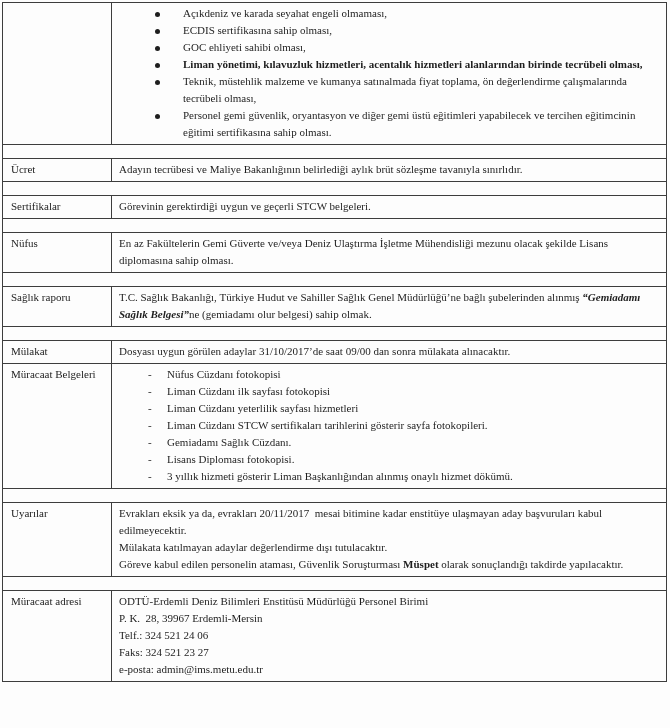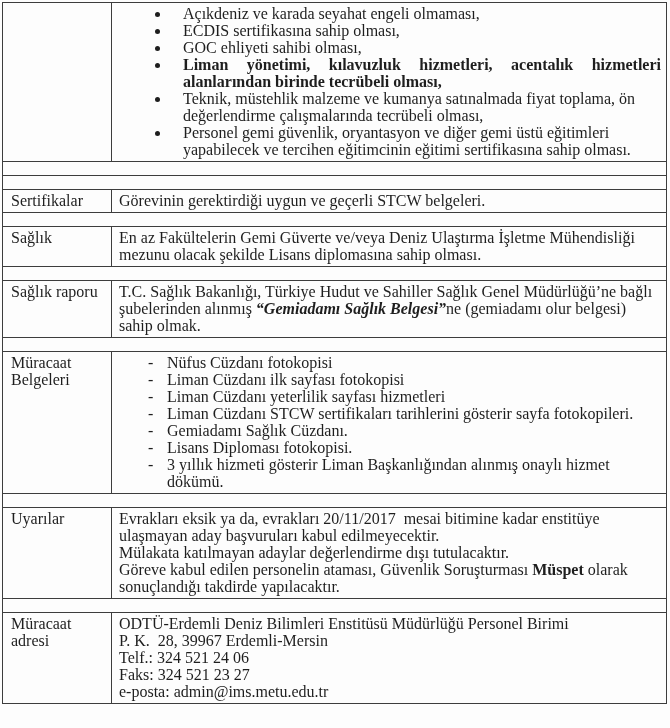--- a/index.html
+++ b/index.html
@@ -22,21 +22,21 @@
   }
   table.doc-table{
     border-collapse:collapse;
     width:665px;
     table-layout:fixed;
   }
   col.col-label{width:109px;}
   td{
     border:1.6px solid var(--border-color);
     vertical-align:top;
-    font-size:16px;
+    font-size:11px;
     line-height:17px;
     padding:2px 5px 3px 7px;
     word-wrap:break-word;
   }
   td.label-cell{padding-left:8px;}
   tr.spacer-row td{
     height:13px;
     padding:0;
   }
   p.para{margin:0;white-space:pre-wrap;}
@@ -79,49 +79,61 @@
             <div class="li bullet"><span class="seg">ECDIS sertifikasına sahip olması,</span></div>
             <div class="li bullet"><span class="seg">GOC ehliyeti sahibi olması,</span></div>
             <div class="li bullet justify"><span class="seg">Liman yönetimi, kılavuzluk hizmetleri, acentalık hizmetleri alanlarından birinde tecrübeli olması,</span></div>
             <div class="li bullet"><span class="seg">Teknik, müstehlik malzeme ve kumanya satınalmada fiyat toplama, ön değerlendirme çalışmalarında tecrübeli olması,</span></div>
             <div class="li bullet"><span class="seg">Personel gemi güvenlik, oryantasyon ve diğer gemi üstü eğitimleri yapabilecek ve tercihen eğitimcinin eğitimi sertifikasına sahip olması.</span></div>
           </td>
         </tr>
         <tr class="spacer-row">
           <td colspan="2"></td>
         </tr>
+        <tr class="content-row">
+          <td class="label-cell">Ücret</td>
+          <td class="content-cell">
+            <p class="para"><span class="seg">Adayın tecrübesi ve Maliye Bakanlığının belirlediği aylık brüt sözleşme tavanıyla sınırlıdır.</span></p>
+          </td>
+        </tr>
         <tr class="spacer-row">
           <td colspan="2"></td>
         </tr>
         <tr class="content-row">
           <td class="label-cell">Sertifikalar</td>
           <td class="content-cell">
             <p class="para"><span class="seg">Görevinin gerektirdiği uygun ve geçerli STCW belgeleri.</span></p>
           </td>
         </tr>
         <tr class="spacer-row">
           <td colspan="2"></td>
         </tr>
         <tr class="content-row">
-          <td class="label-cell">Sağlık</td>
+          <td class="label-cell">Nüfus</td>
           <td class="content-cell">
             <p class="para"><span class="seg">En az Fakültelerin Gemi Güverte ve/veya Deniz Ulaştırma İşletme Mühendisliği mezunu olacak şekilde Lisans diplomasına sahip olması.</span></p>
           </td>
         </tr>
         <tr class="spacer-row">
           <td colspan="2"></td>
         </tr>
         <tr class="content-row">
           <td class="label-cell">Sağlık raporu</td>
           <td class="content-cell">
             <p class="para"><span class="seg">T.C. Sağlık Bakanlığı, Türkiye Hudut ve Sahiller Sağlık Genel Müdürlüğü’ne bağlı şubelerinden alınmış </span><span class="seg b i">“Gemiadamı Sağlık Belgesi”</span><span class="seg">ne (gemiadamı olur belgesi) sahip olmak.</span></p>
           </td>
         </tr>
         <tr class="spacer-row">
           <td colspan="2"></td>
+        </tr>
+        <tr class="content-row">
+          <td class="label-cell">Mülakat</td>
+          <td class="content-cell">
+            <p class="para"><span class="seg">Dosyası uygun görülen adaylar 31/10/2017’de saat 09/00 dan sonra mülakata alınacaktır.</span></p>
+          </td>
         </tr>
         <tr class="content-row">
           <td class="label-cell">Müracaat Belgeleri</td>
           <td class="content-cell">
             <div class="li dash"><span class="seg">Nüfus Cüzdanı fotokopisi</span></div>
             <div class="li dash"><span class="seg">Liman Cüzdanı ilk sayfası fotokopisi</span></div>
             <div class="li dash"><span class="seg">Liman Cüzdanı yeterlilik sayfası hizmetleri</span></div>
             <div class="li dash"><span class="seg">Liman Cüzdanı STCW sertifikaları tarihlerini gösterir sayfa fotokopileri.</span></div>
             <div class="li dash"><span class="seg">Gemiadamı Sağlık Cüzdanı.</span></div>
             <div class="li dash"><span class="seg">Lisans Diploması fotokopisi.</span></div>

